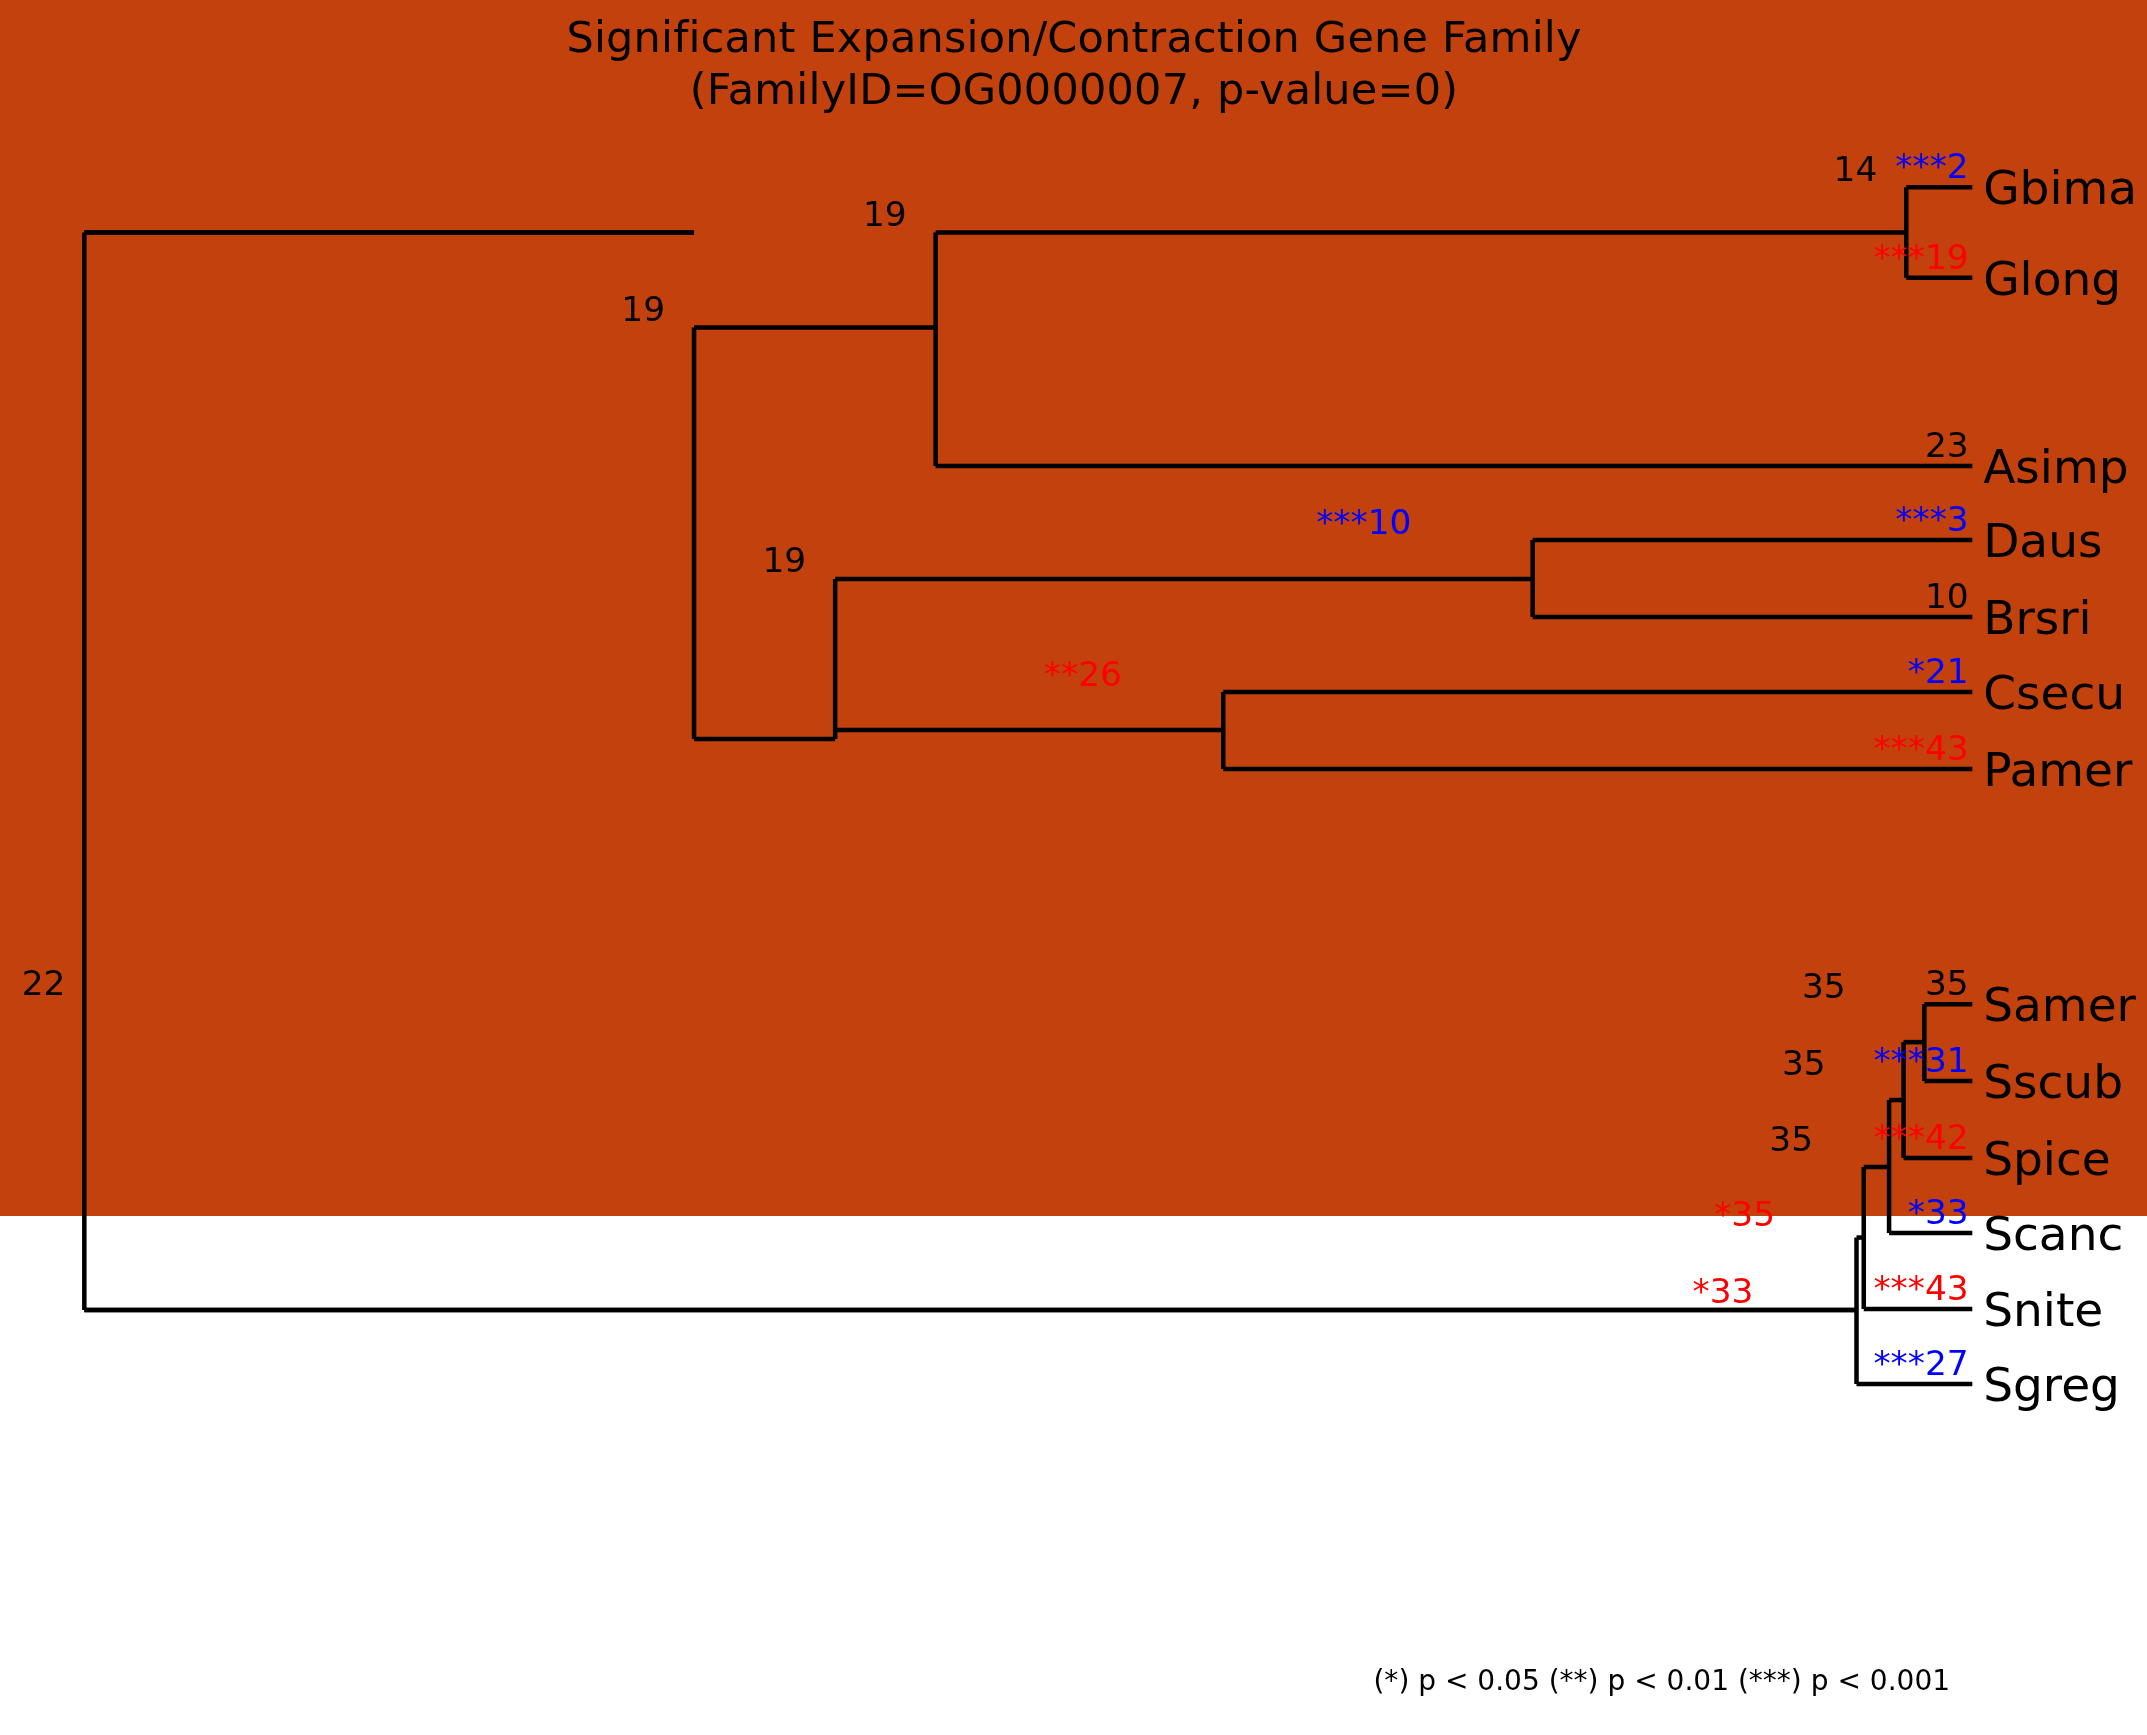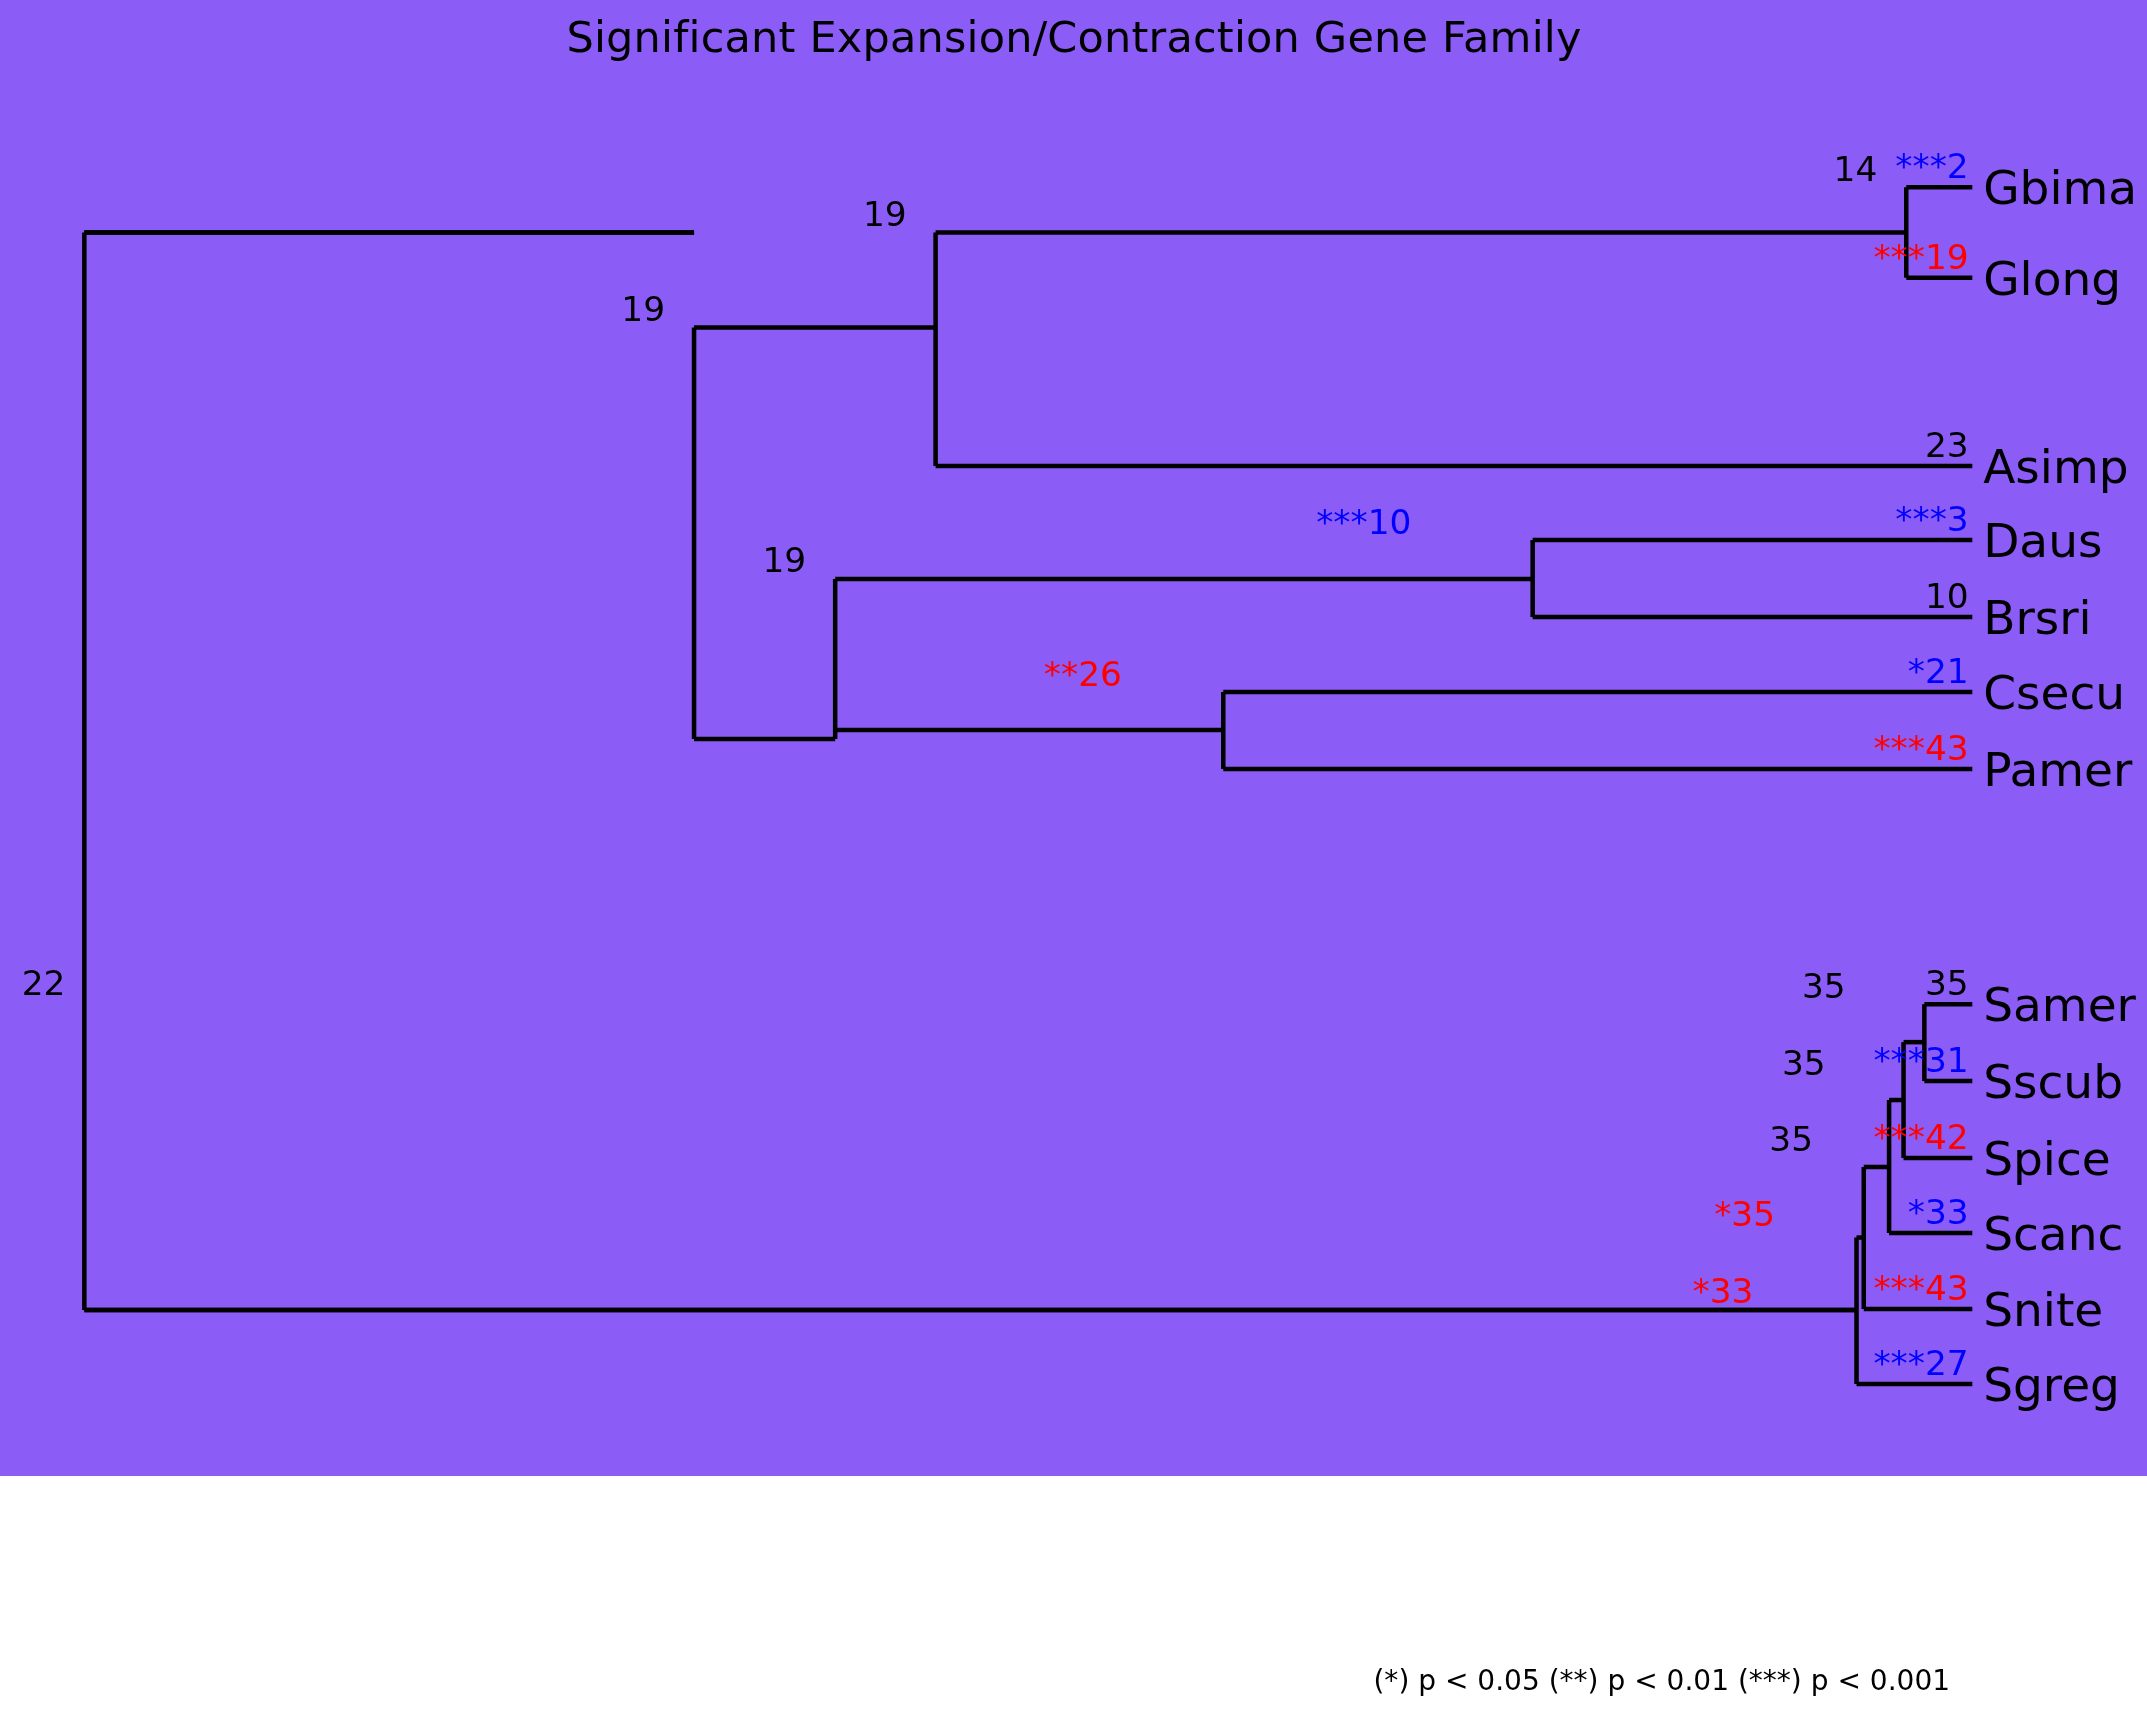--- a/index.html
+++ b/index.html
@@ -9,22 +9,22 @@
   }
   body {
     width: 2148px;
     height: 1736px;
     font-family: "DejaVu Sans", sans-serif;
     overflow: hidden;
   }
   #figure {
     position: relative;
     width: 2148px;
-    height: 1476px;
-    background: #8b5cf6;
+    height: 1216px;
+    background: #c2410c;
   }
   #title-block {
     position: absolute;
     top: 11px;
     left: 0;
     width: 2148px;
     text-align: center;
     color: #000000;
   }
   .title-line {
@@ -62,20 +62,21 @@
     stroke-linecap: butt;
   }
 </style>
 </head>
 <body>
 
 <div id="figure">
 
   <div id="title-block">
     <div class="title-line">Significant Expansion/Contraction Gene Family</div>
+    <div class="title-line">(FamilyID=OG0000007, p-value=0)</div>
   </div>
 
   <svg id="tree-svg" width="2148" height="1736" viewBox="0 0 2374 1919">
     <g id="branches-layer">
         <line x1="93" y1="257" x2="93" y2="1448" class="branch"></line>
         <line x1="767" y1="362" x2="767" y2="817" class="branch"></line>
         <line x1="93" y1="257" x2="767" y2="257" class="branch"></line>
         <line x1="1034" y1="257" x2="1034" y2="515" class="branch"></line>
         <line x1="767" y1="362" x2="1034" y2="362" class="branch"></line>
         <line x1="2107" y1="207" x2="2107" y2="307" class="branch"></line>

